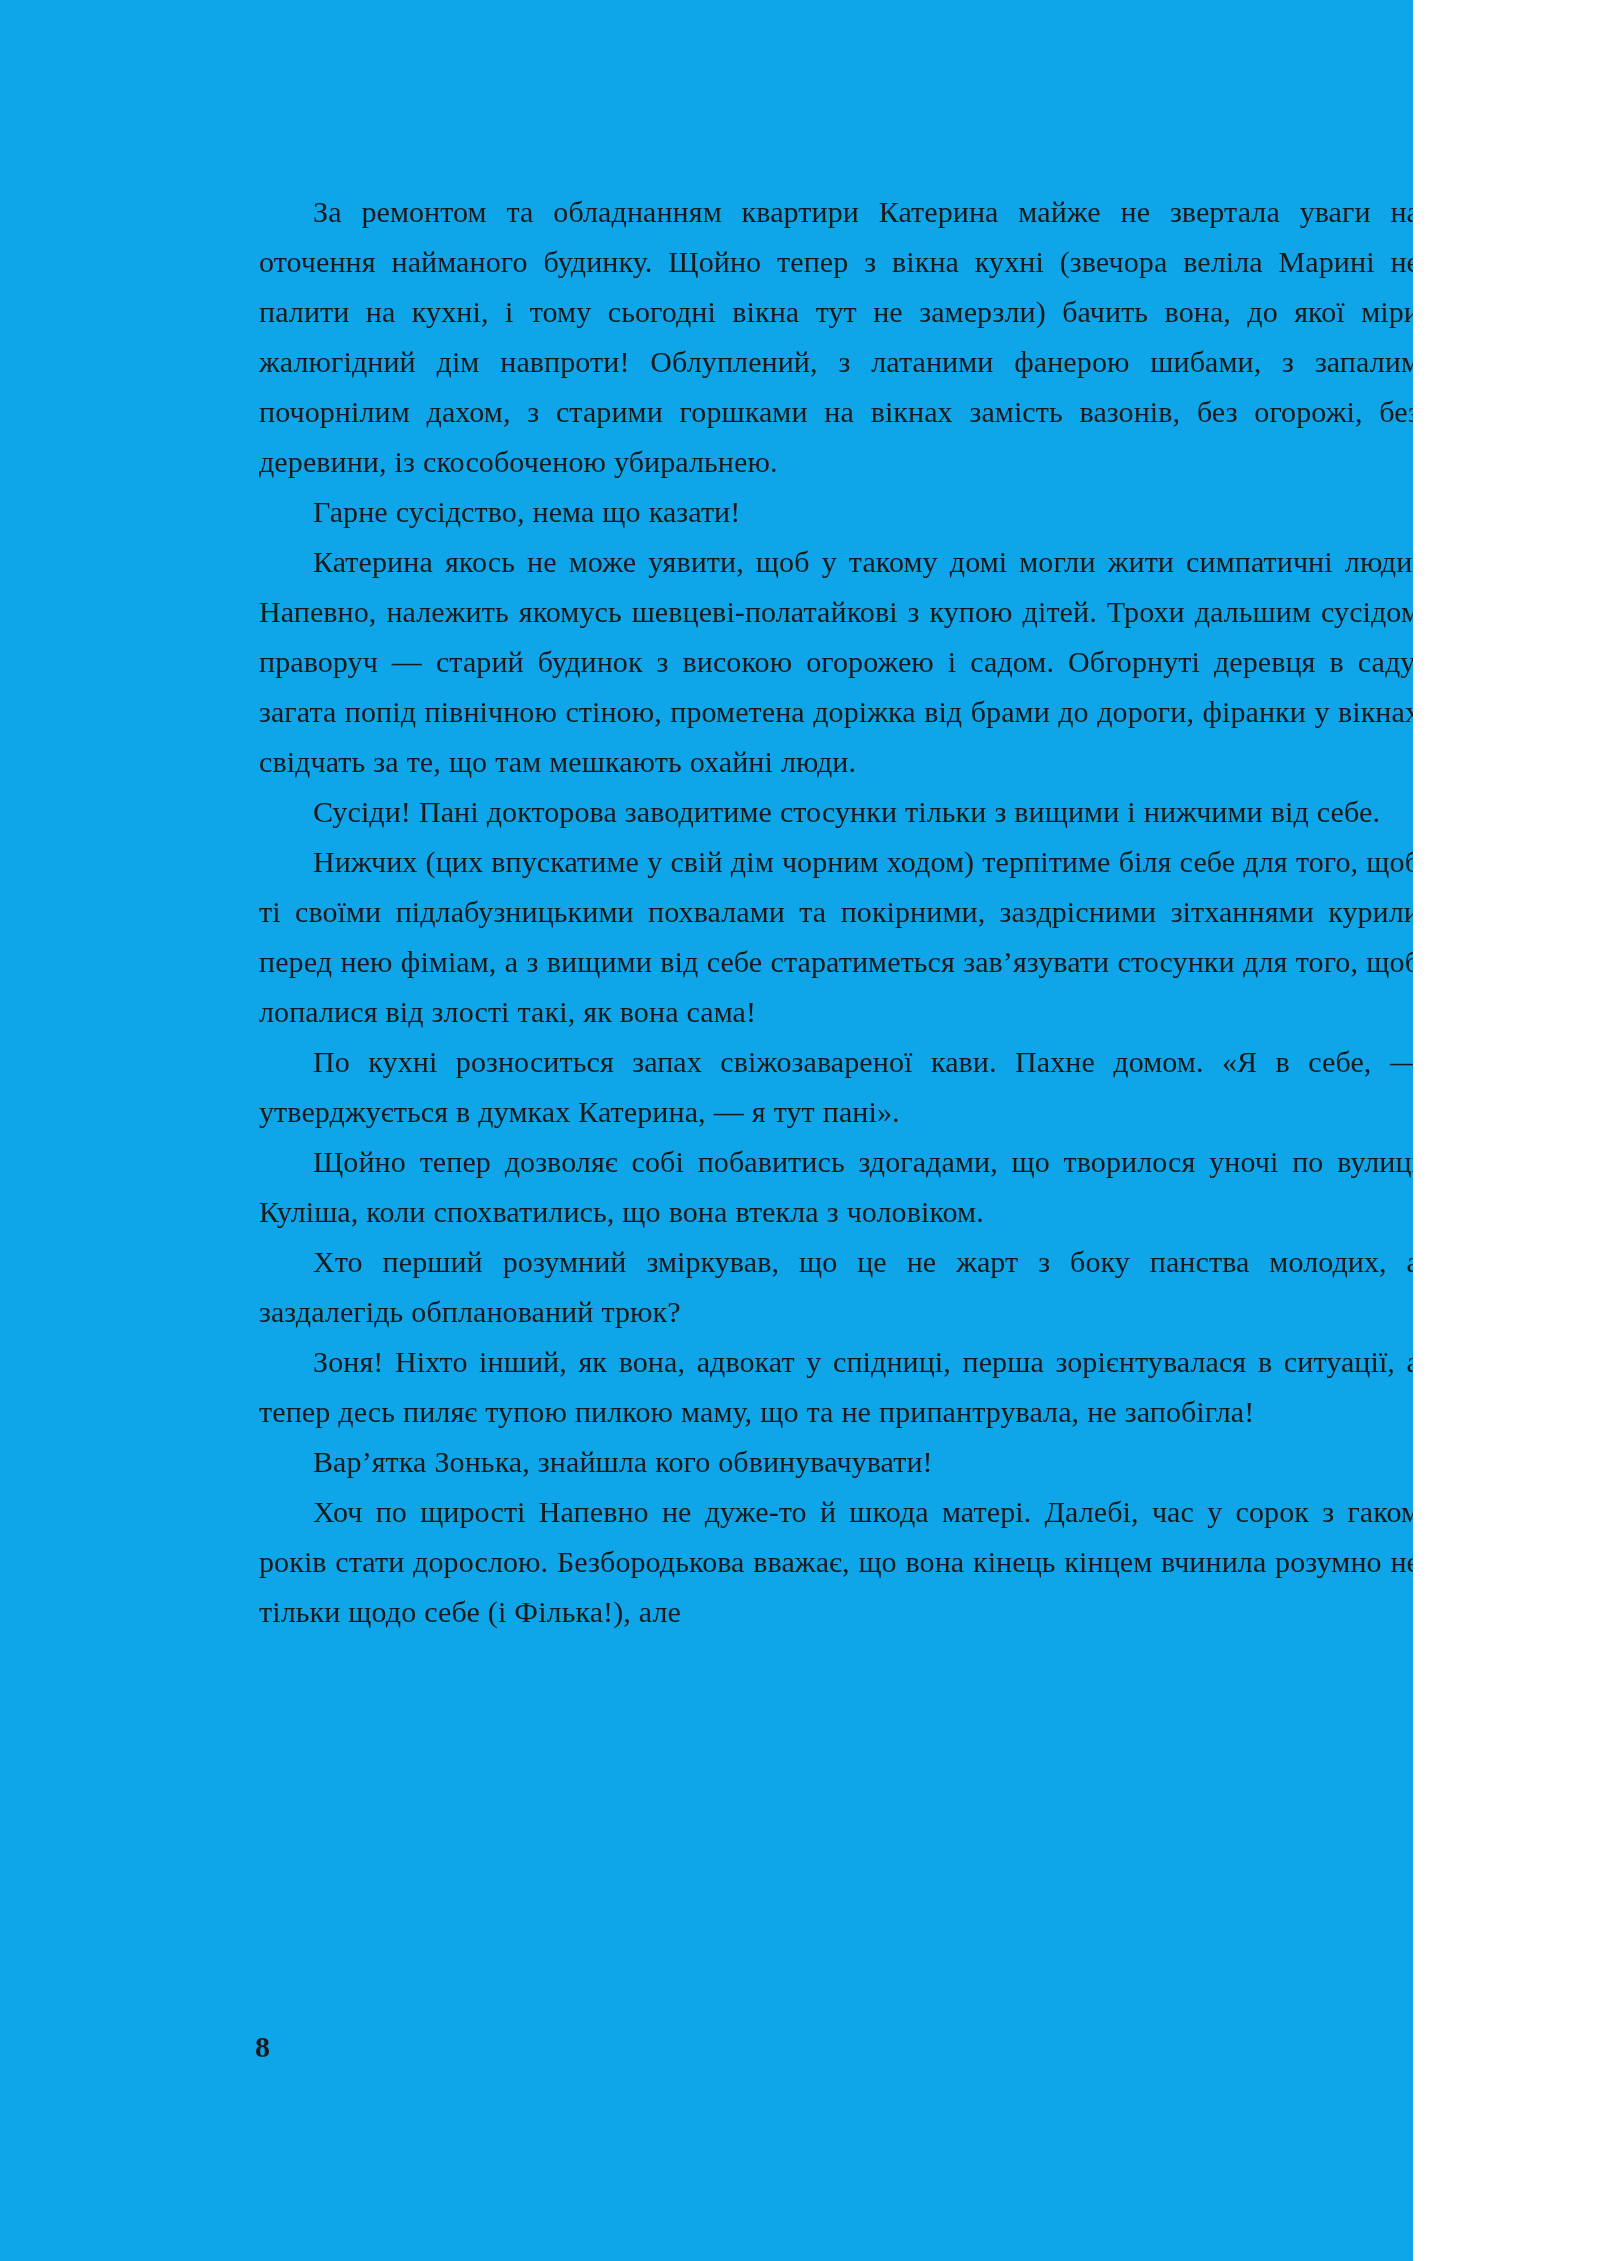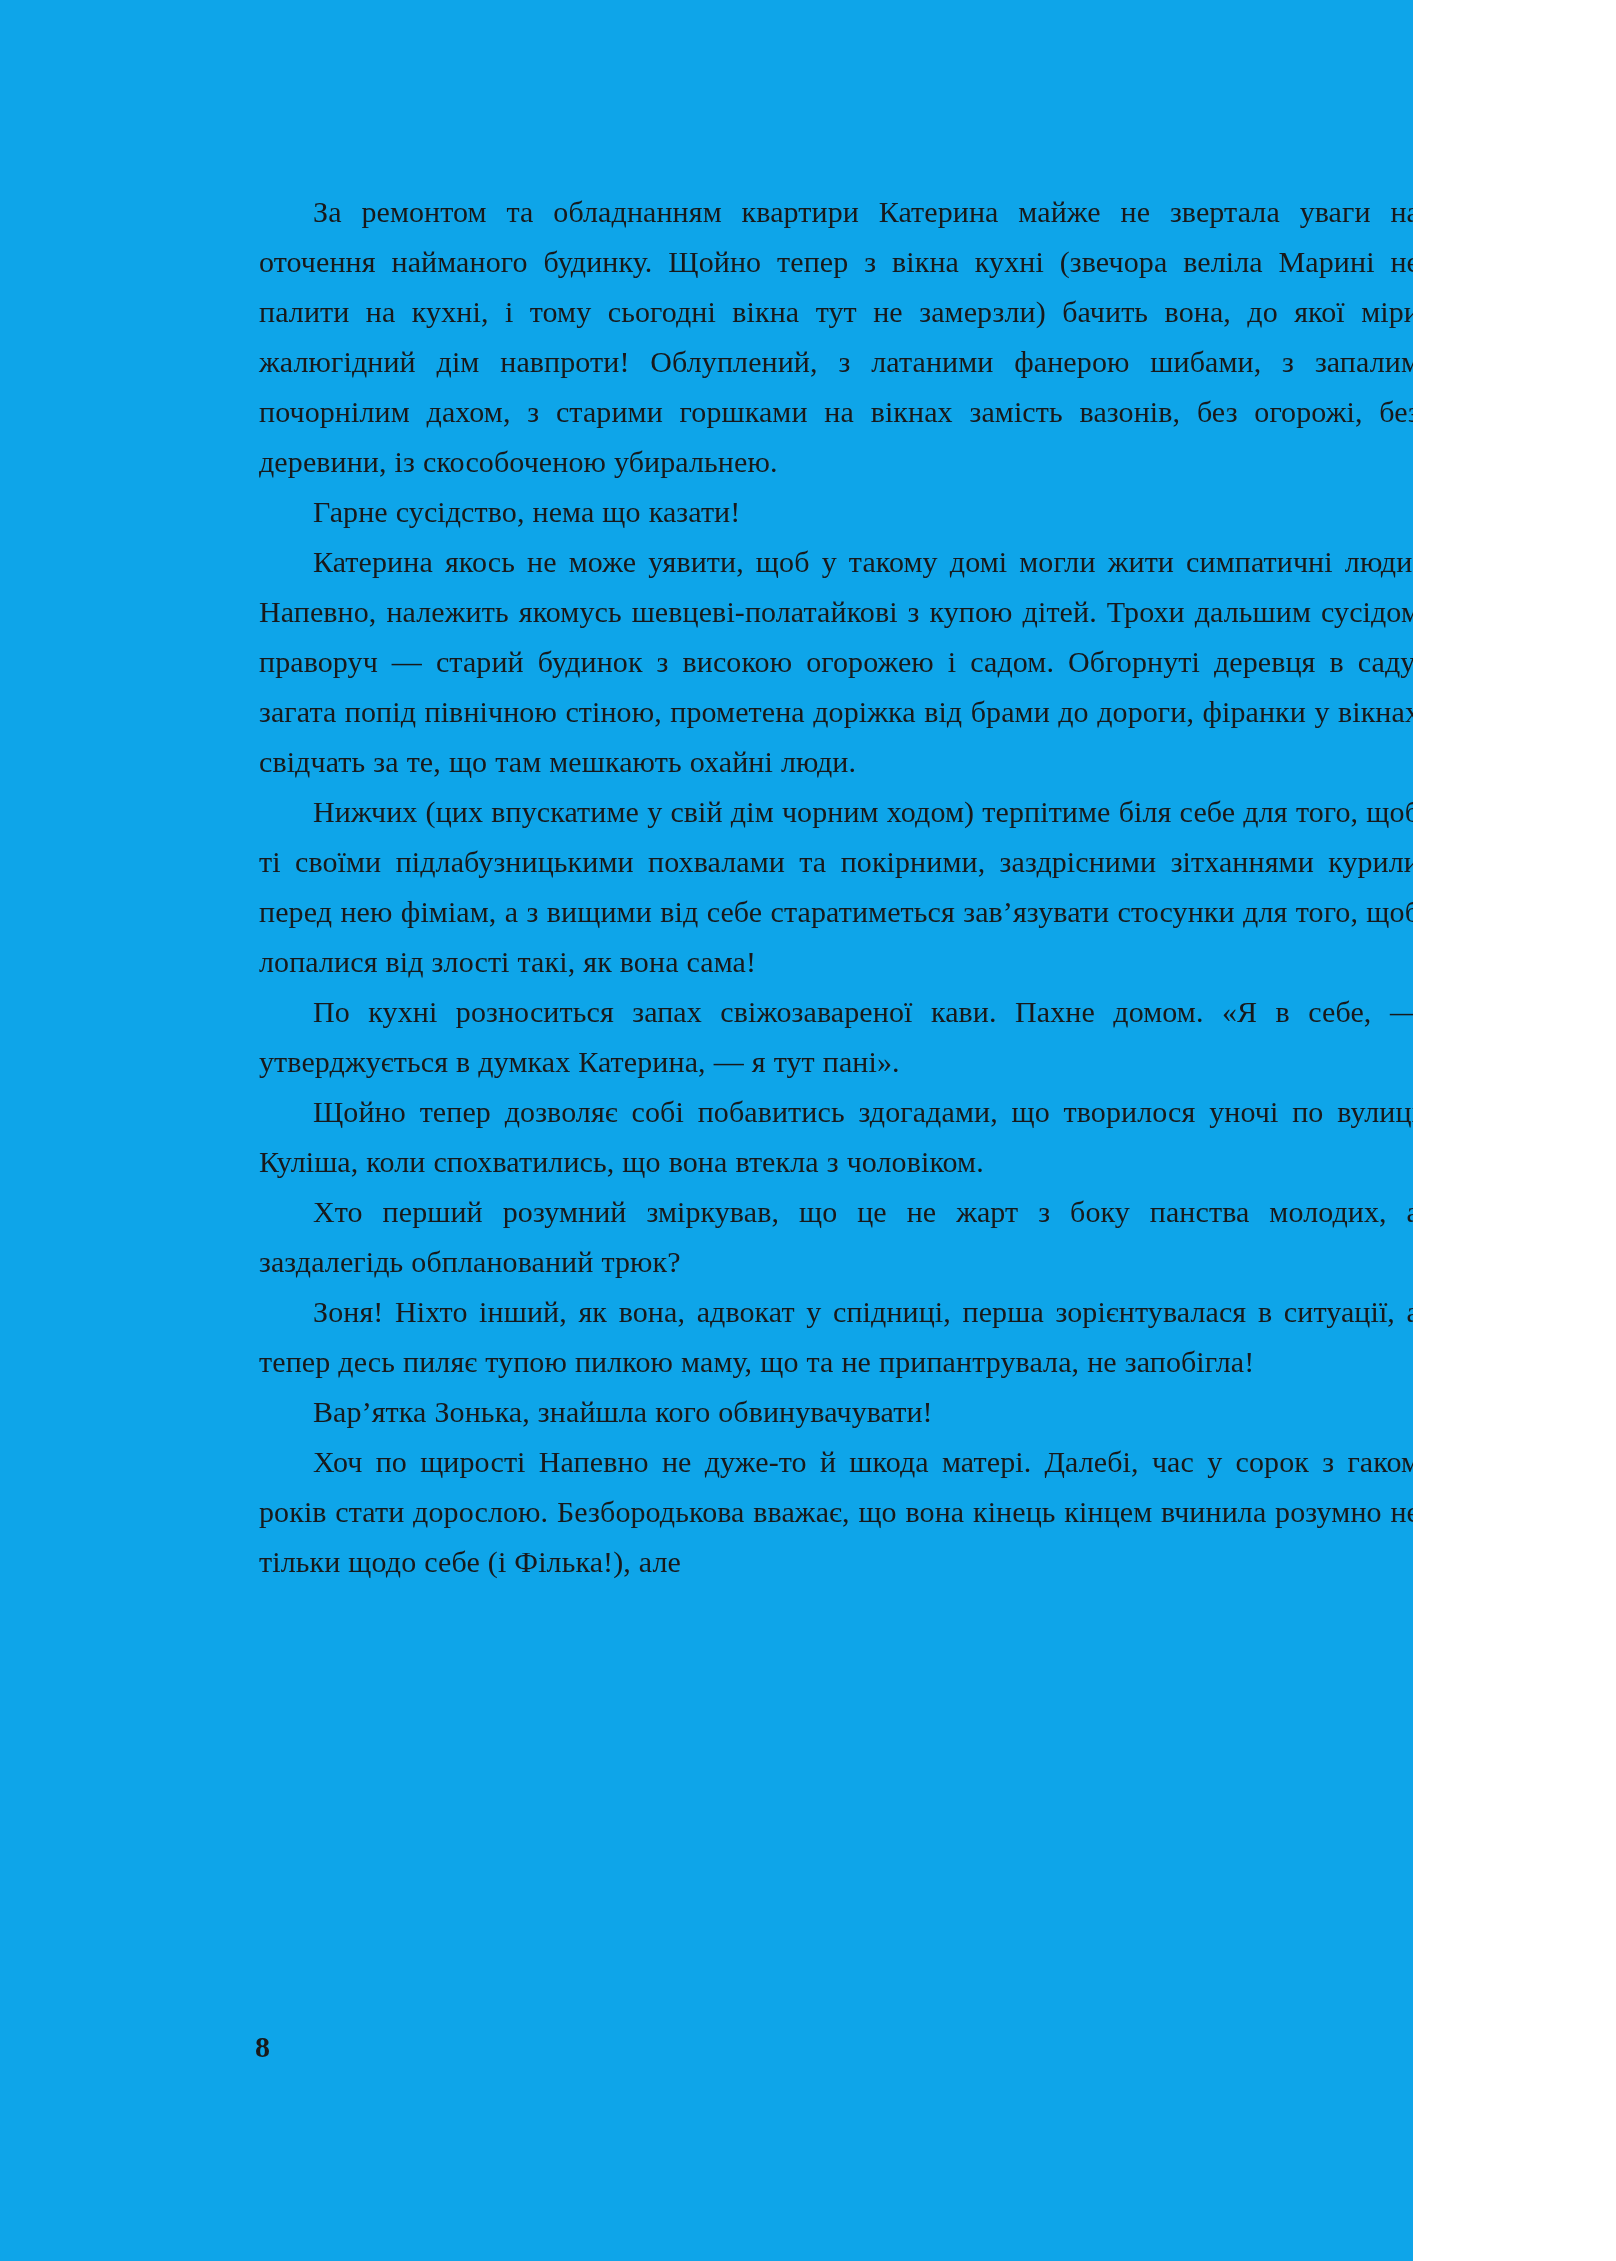--- a/index.html
+++ b/index.html
@@ -51,20 +51,21 @@
 </style>
 </head>
 <body>
 
 <div class="page">
 
   <div class="text-block">
     <p class="para">За ремонтом та обладнанням квартири Катерина майже не звертала уваги на оточення найманого будинку. Щойно тепер з вікна кухні (звечора веліла Марині не палити на кухні, і тому сьогодні вікна тут не замерзли) бачить вона, до якої міри жалюгідний дім навпроти! Облуплений, з латаними фанерою шибами, з запалим почорнілим дахом, з старими горшками на вікнах замість вазонів, без огорожі, без деревини, із скособоченою убиральнею.</p>
     <p class="para short">Гарне сусідство, нема що казати!</p>
     <p class="para">Катерина якось не може уявити, щоб у такому домі могли жити симпатичні люди. Напевно, належить якомусь шевцеві-полатайкові з купою дітей. Трохи дальшим сусідом праворуч — старий будинок з високою огорожею і садом. Обгорнуті деревця в саду, загата попід північною стіною, прометена доріжка від брами до дороги, фіранки у вікнах свідчать за те, що там мешкають охайні люди.</p>
+    <p class="para">Сусіди! Пані докторова заводитиме стосунки тільки з вищими і нижчими від себе.</p>
     <p class="para">Нижчих (цих впускатиме у свій дім чорним ходом) терпітиме біля себе для того, щоб ті своїми підлабузницькими похвалами та покірними, заздрісними зітханнями курили перед нею фіміам, а з вищими від себе старатиметься зав’язувати стосунки для того, щоб лопалися від злості такі, як вона сама!</p>
     <p class="para">По кухні розноситься запах свіжозавареної кави. Пахне домом. «Я в себе, — утверджується в думках Катерина, — я тут пані».</p>
     <p class="para">Щойно тепер дозволяє собі побавитись здогадами, що творилося уночі по вулиці Куліша, коли спохватились, що вона втекла з чоловіком.</p>
     <p class="para">Хто перший розумний зміркував, що це не жарт з боку панства молодих, а заздалегідь обпланований трюк?</p>
     <p class="para">Зоня! Ніхто інший, як вона, адвокат у спідниці, перша зорієнтувалася в ситуації, а тепер десь пиляє тупою пилкою маму, що та не припантрувала, не запобігла!</p>
     <p class="para short">Вар’ятка Зонька, знайшла кого обвинувачувати!</p>
     <p class="para">Хоч по щирості Напевно не дуже-то й шкода матері. Далебі, час у сорок з гаком років стати дорослою. Безбородькова вважає, що вона кінець кінцем вчинила розумно не тільки щодо себе (і Філька!), але</p>
   </div>
 
   <div class="page-number">8</div>

